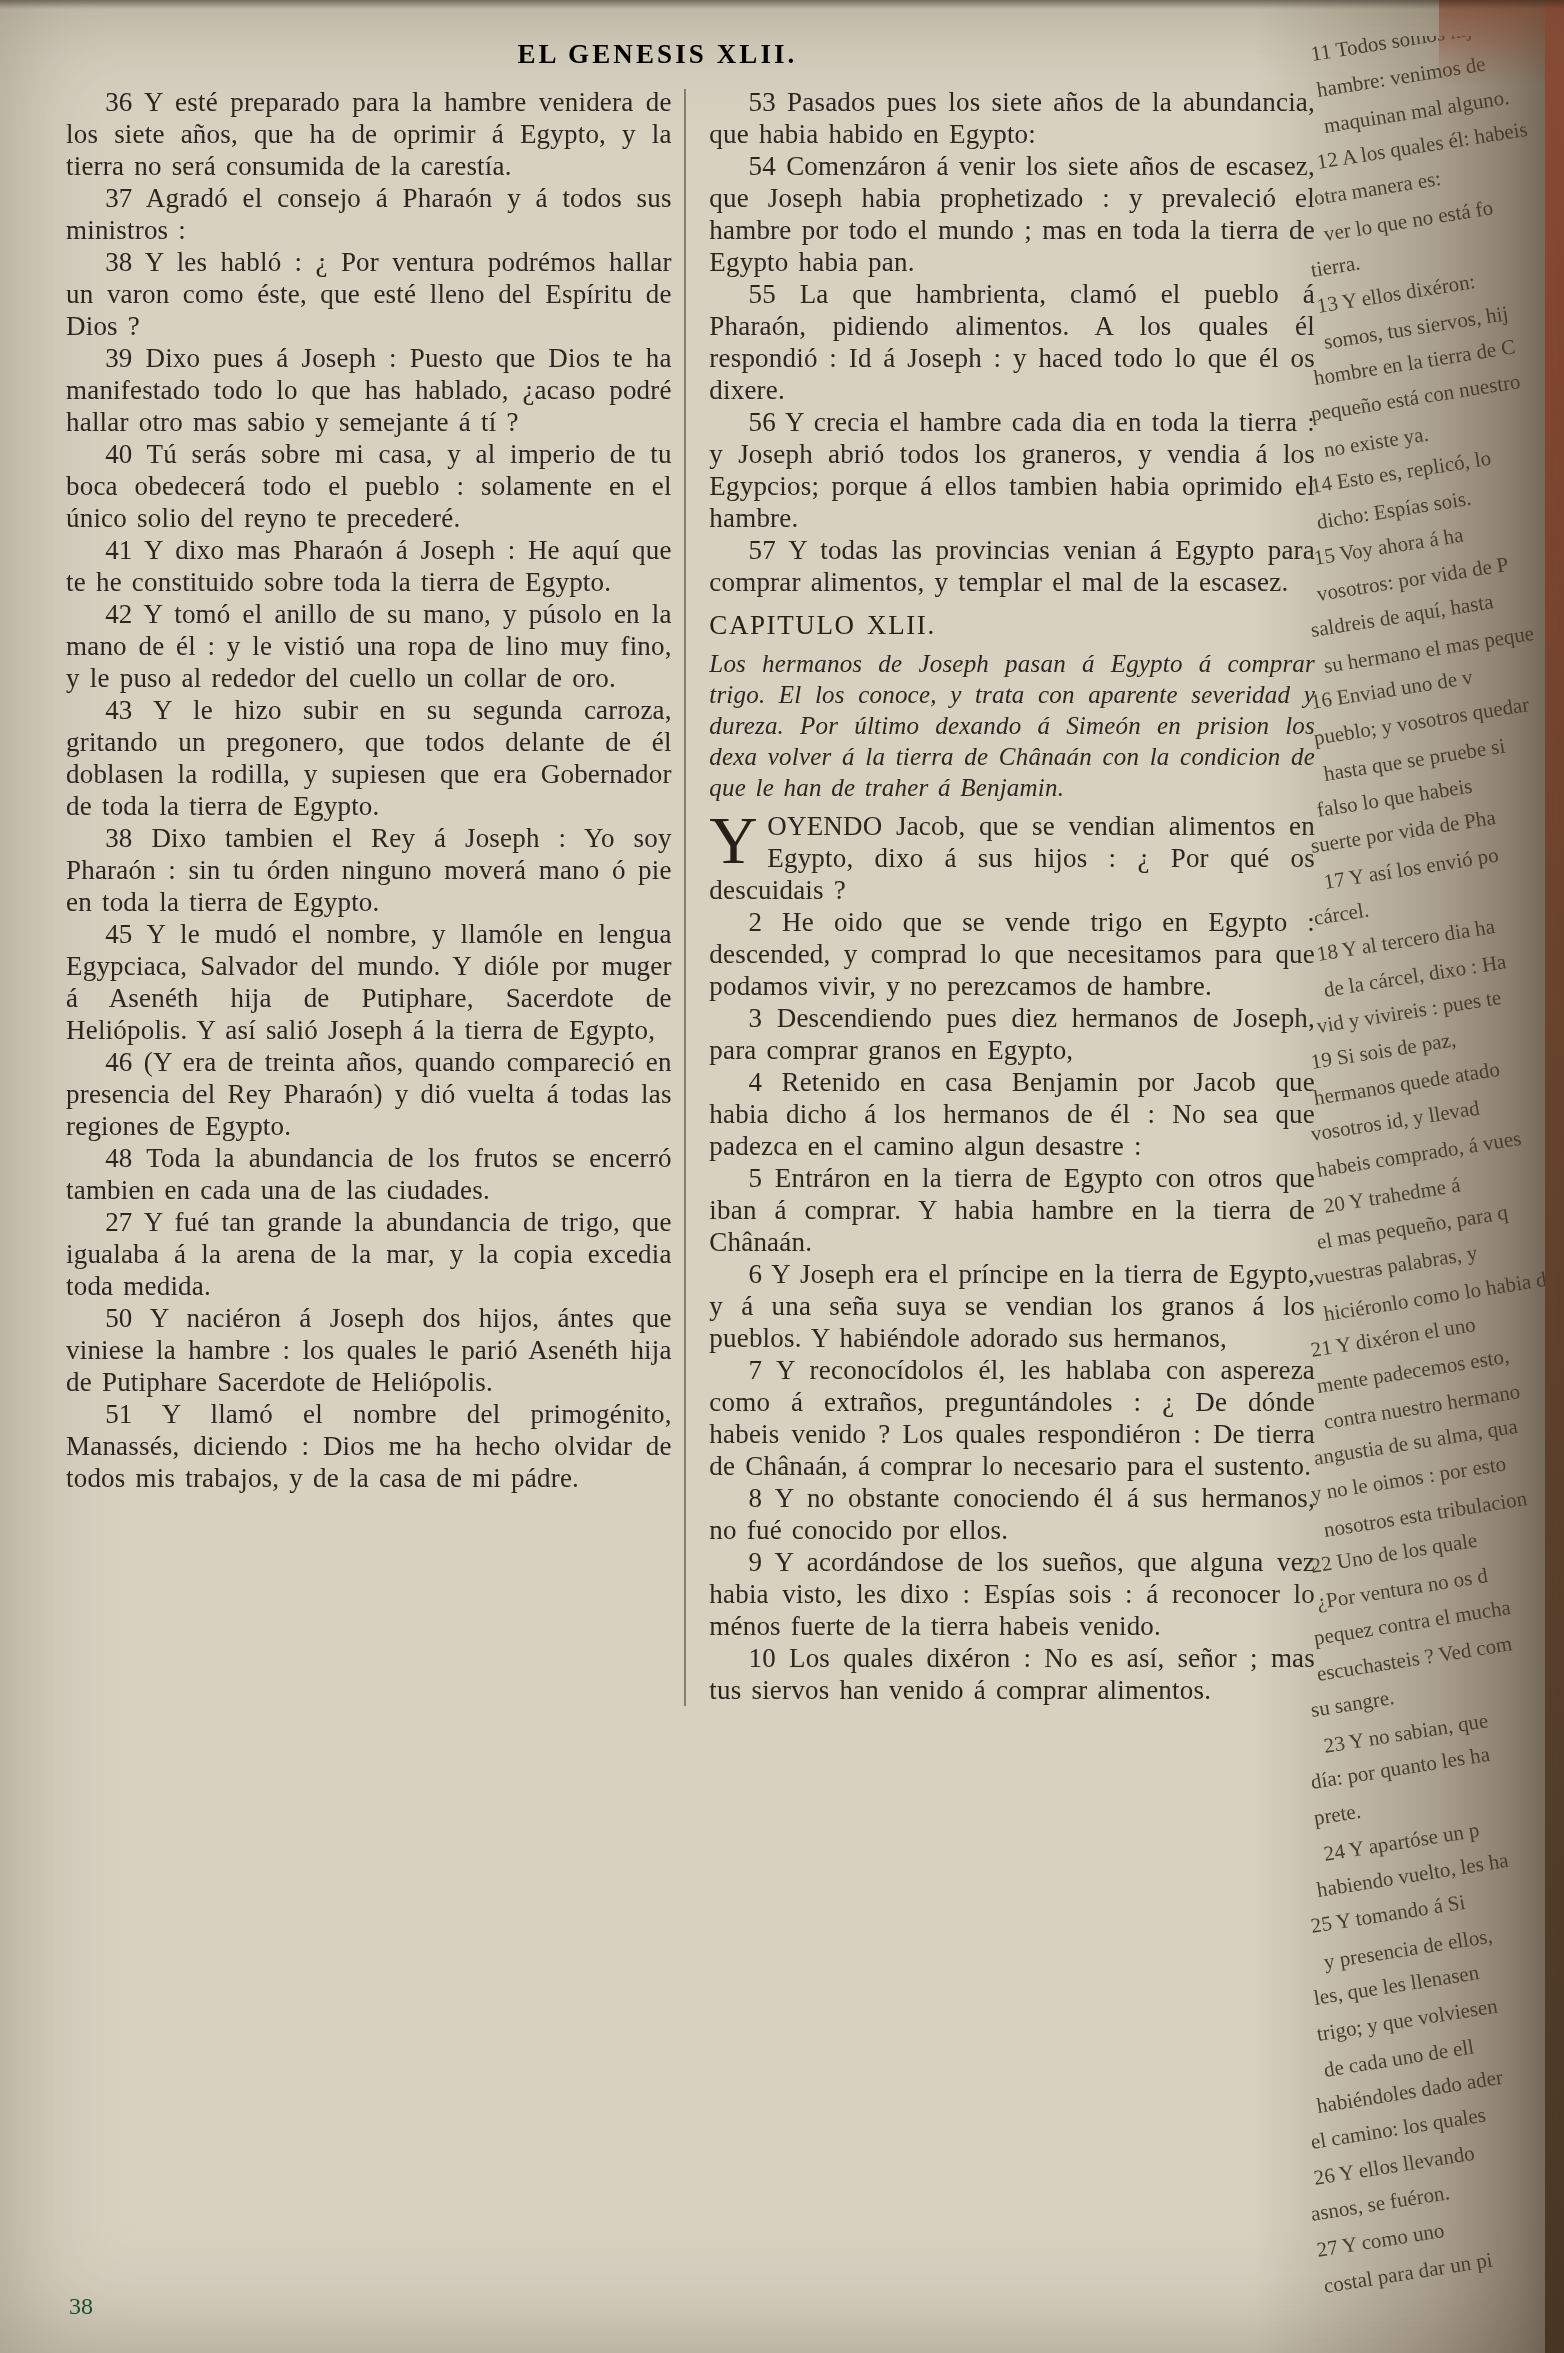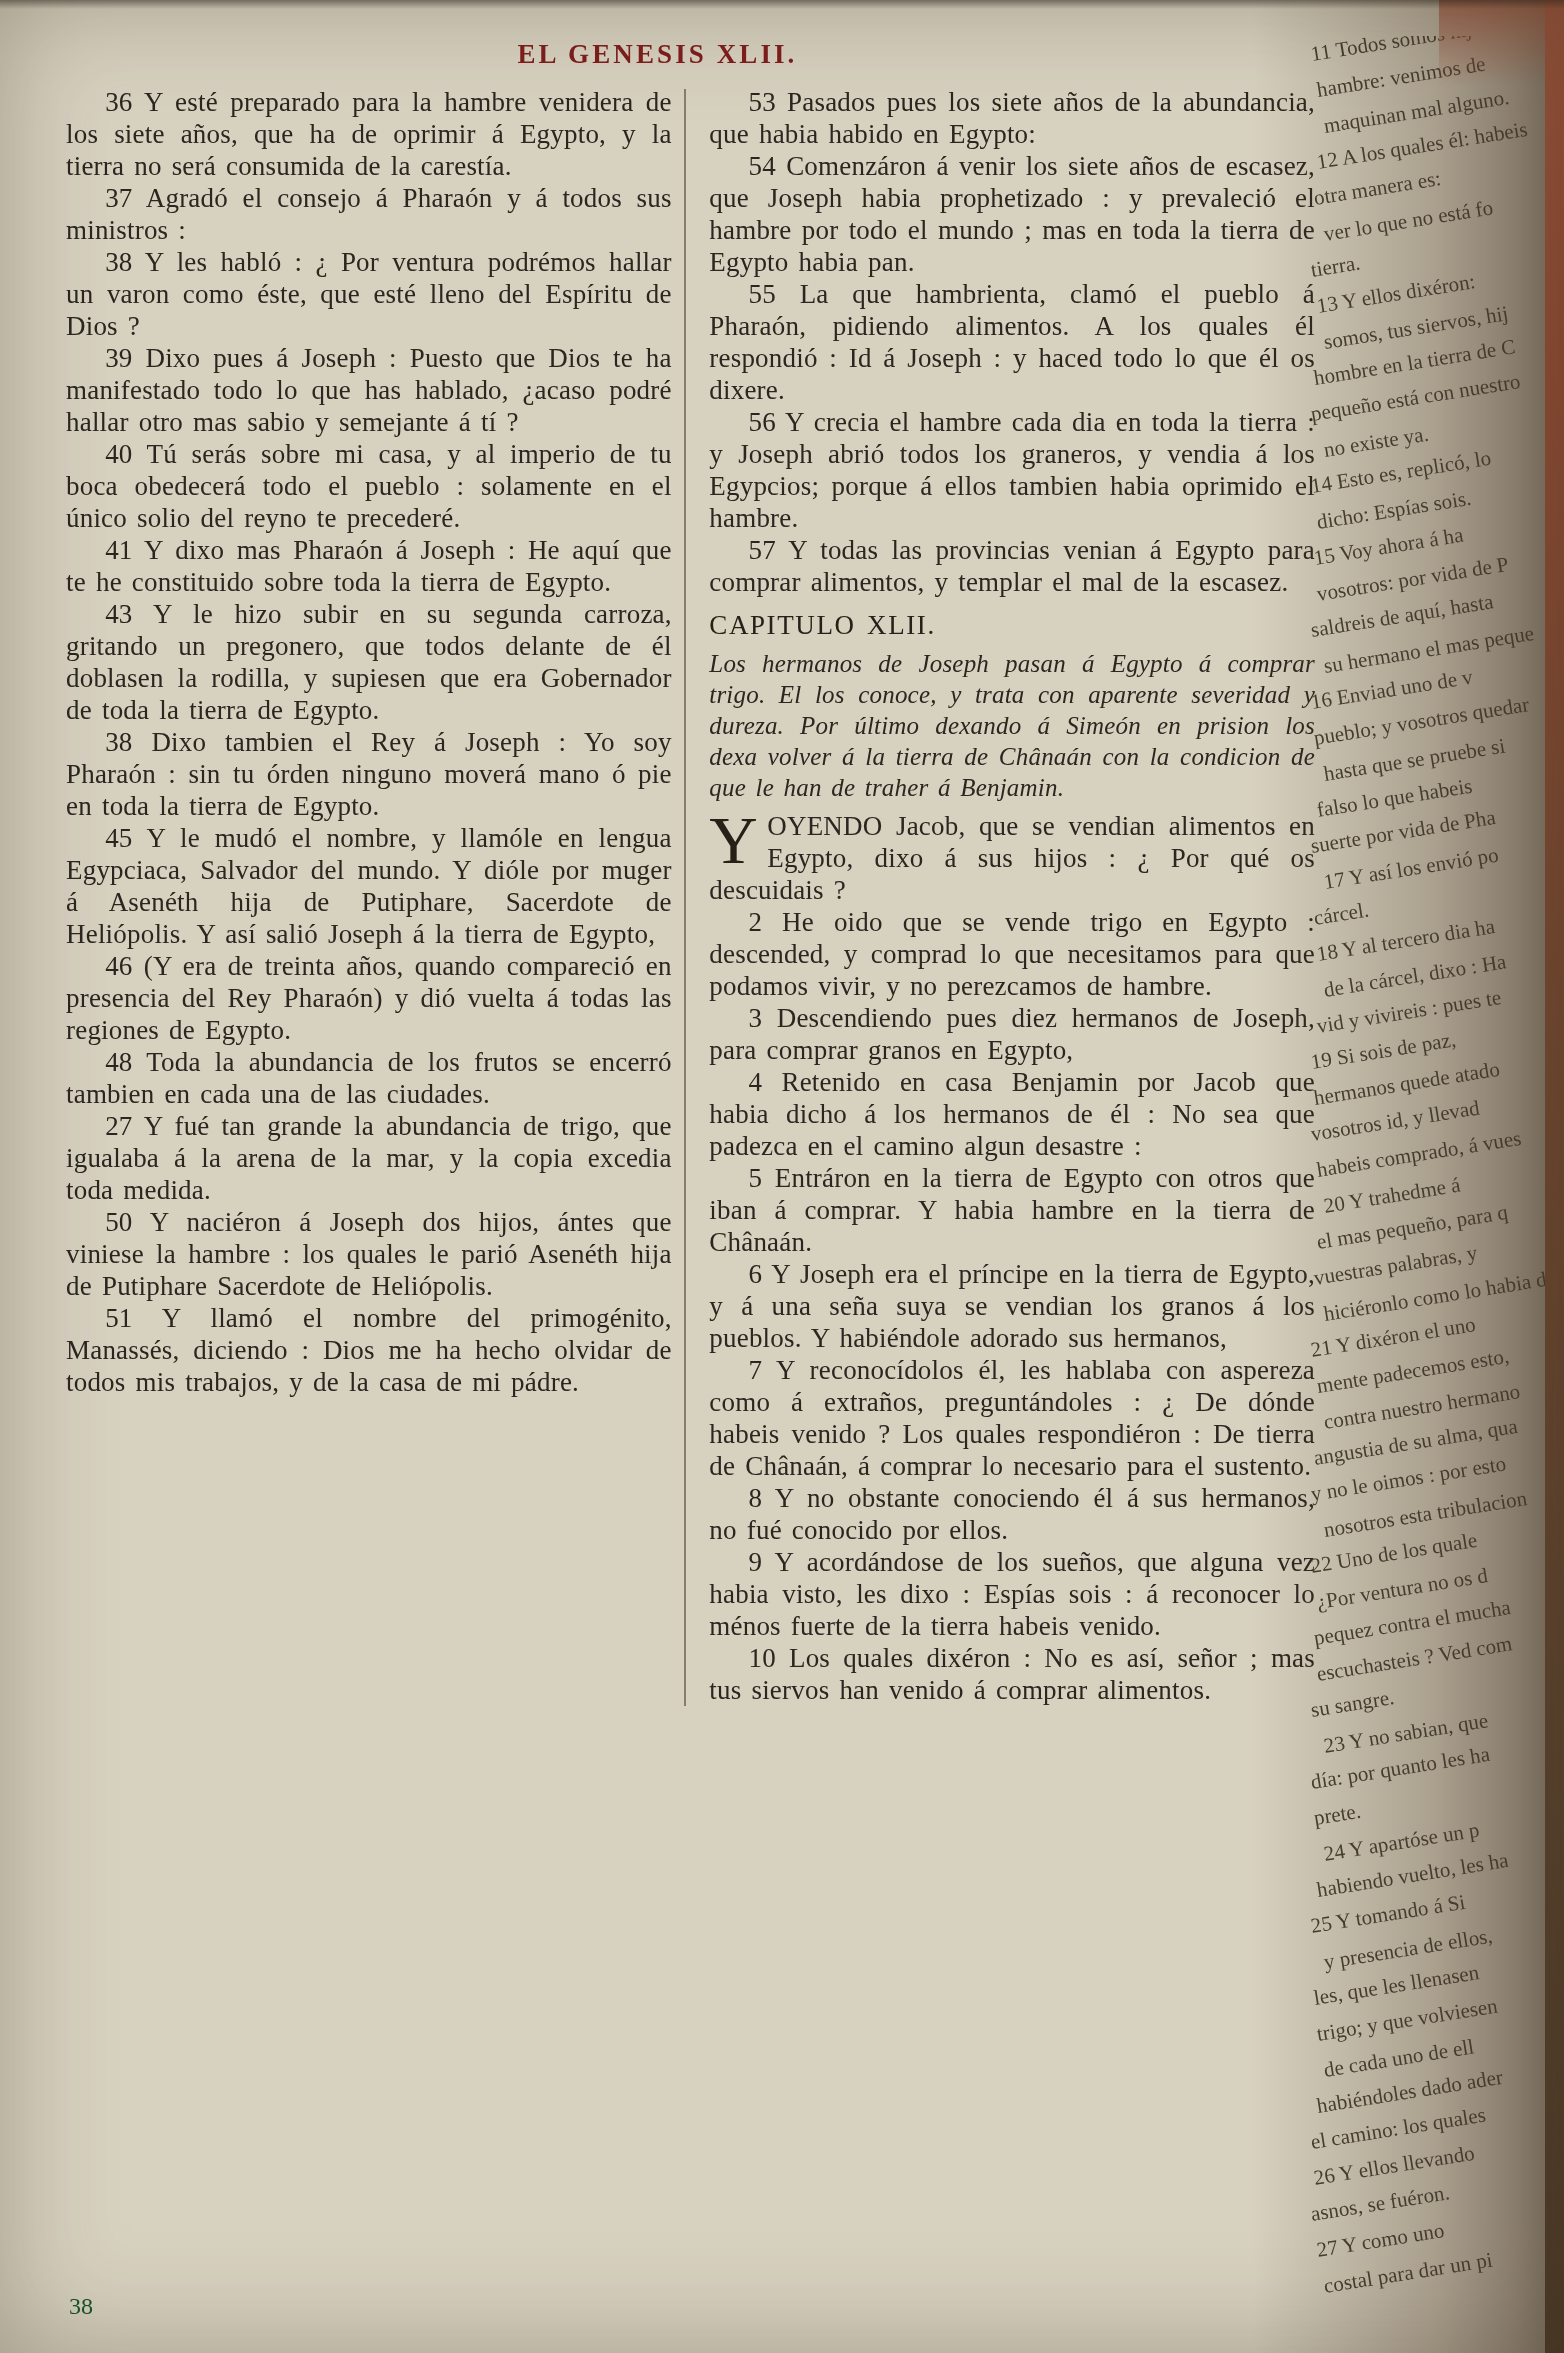--- a/index.html
+++ b/index.html
@@ -5,21 +5,21 @@
   html,body{margin:0;padding:0;}
   body{
     width:1565px;height:2354px;position:relative;overflow:hidden;
     background:#d7d1c0;
     color:#2b2620;
     font-family:"Liberation Serif","DejaVu Serif",serif;
   }
   .paper{position:absolute;top:0;left:0;width:1315px;height:2354px;}
   .page-header{
     text-align:center;font-weight:700;font-size:27px;letter-spacing:3.1px;
-    padding-top:39px;margin:0 0 15.6px 0;color:#7f1d1d;
+    padding-top:39px;margin:0 0 15.6px 0;color:#000000;
   }
   .columns{display:flex;align-items:stretch;padding-left:66px;}
   .col{
     width:606px;font-size:27px;line-height:32px;text-align:justify;
     word-spacing:3.1px;letter-spacing:0.2px;
   }
   .col-left{padding-right:12.5px;}
   .col-right{padding-left:23.5px;}
   .col-rule{width:1.6px;background:rgba(70,58,44,0.55);margin-top:3.1px;}
   p.verse{margin:0;text-indent:1.45em;}
@@ -82,20 +82,21 @@
   <div class="page-header">EL GENESIS XLII.</div>
 
   <div class="columns">
     <div class="col col-left">
         <p class="verse">36 Y esté preparado para la hambre venidera de los siete años, que ha de oprimir á Egypto, y la tierra no será consumida de la carestía.</p>
         <p class="verse">37 Agradó el consejo á Pharaón y á todos sus ministros :</p>
         <p class="verse">38 Y les habló : ¿ Por ventura podrémos hallar un varon como éste, que esté lleno del Espíritu de Dios ?</p>
         <p class="verse">39 Dixo pues á Joseph : Puesto que Dios te ha manifestado todo lo que has hablado, ¿acaso podré hallar otro mas sabio y semejante á tí ?</p>
         <p class="verse">40 Tú serás sobre mi casa, y al imperio de tu boca obedecerá todo el pueblo : solamente en el único solio del reyno te precederé.</p>
         <p class="verse">41 Y dixo mas Pharaón á Joseph : He aquí que te he constituido sobre toda la tierra de Egypto.</p>
+        <p class="verse">42 Y tomó el anillo de su mano, y púsolo en la mano de él : y le vistió una ropa de lino muy fino, y le puso al rededor del cuello un collar de oro.</p>
         <p class="verse">43 Y le hizo subir en su segunda carroza, gritando un pregonero, que todos delante de él doblasen la rodilla, y supiesen que era Gobernador de toda la tierra de Egypto.</p>
         <p class="verse">38 Dixo tambien el Rey á Joseph : Yo soy Pharaón : sin tu órden ninguno moverá mano ó pie en toda la tierra de Egypto.</p>
         <p class="verse">45 Y le mudó el nombre, y llamóle en lengua Egypciaca, Salvador del mundo. Y dióle por muger á Asenéth hija de Putiphare, Sacerdote de Heliópolis. Y así salió Joseph á la tierra de Egypto,</p>
         <p class="verse">46 (Y era de treinta años, quando compareció en presencia del Rey Pharaón) y dió vuelta á todas las regiones de Egypto.</p>
         <p class="verse">48 Toda la abundancia de los frutos se encerró tambien en cada una de las ciudades.</p>
         <p class="verse">27 Y fué tan grande la abundancia de trigo, que igualaba á la arena de la mar, y la copia excedia toda medida.</p>
         <p class="verse">50 Y naciéron á Joseph dos hijos, ántes que viniese la hambre : los quales le parió Asenéth hija de Putiphare Sacerdote de Heliópolis.</p>
         <p class="verse">51 Y llamó el nombre del primogénito, Manassés, diciendo : Dios me ha hecho olvidar de todos mis trabajos, y de la casa de mi pádre.</p>
       </div>
 

